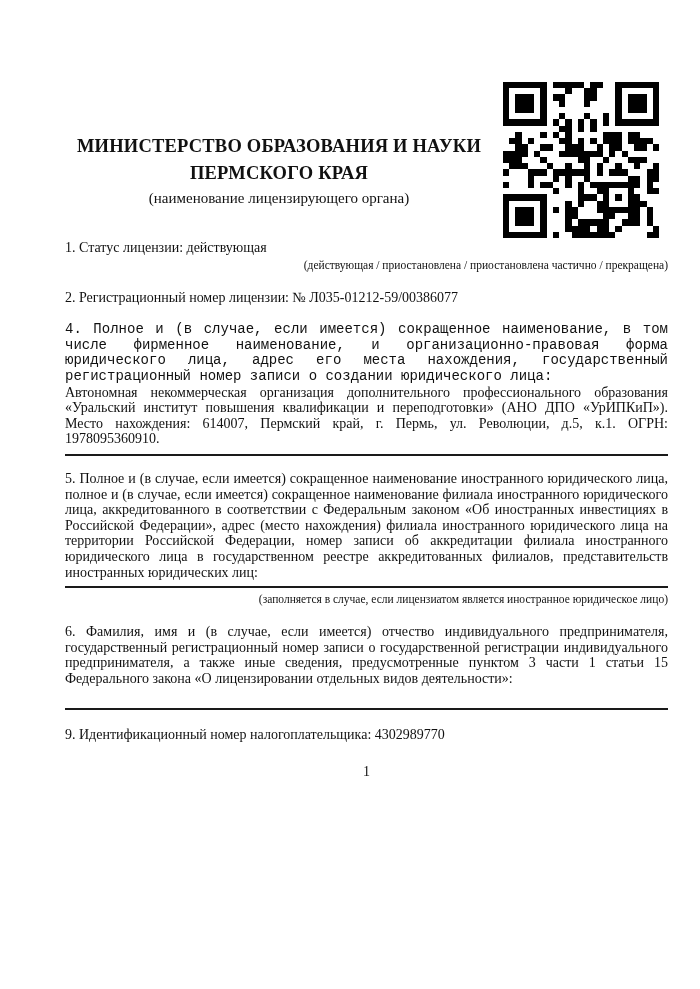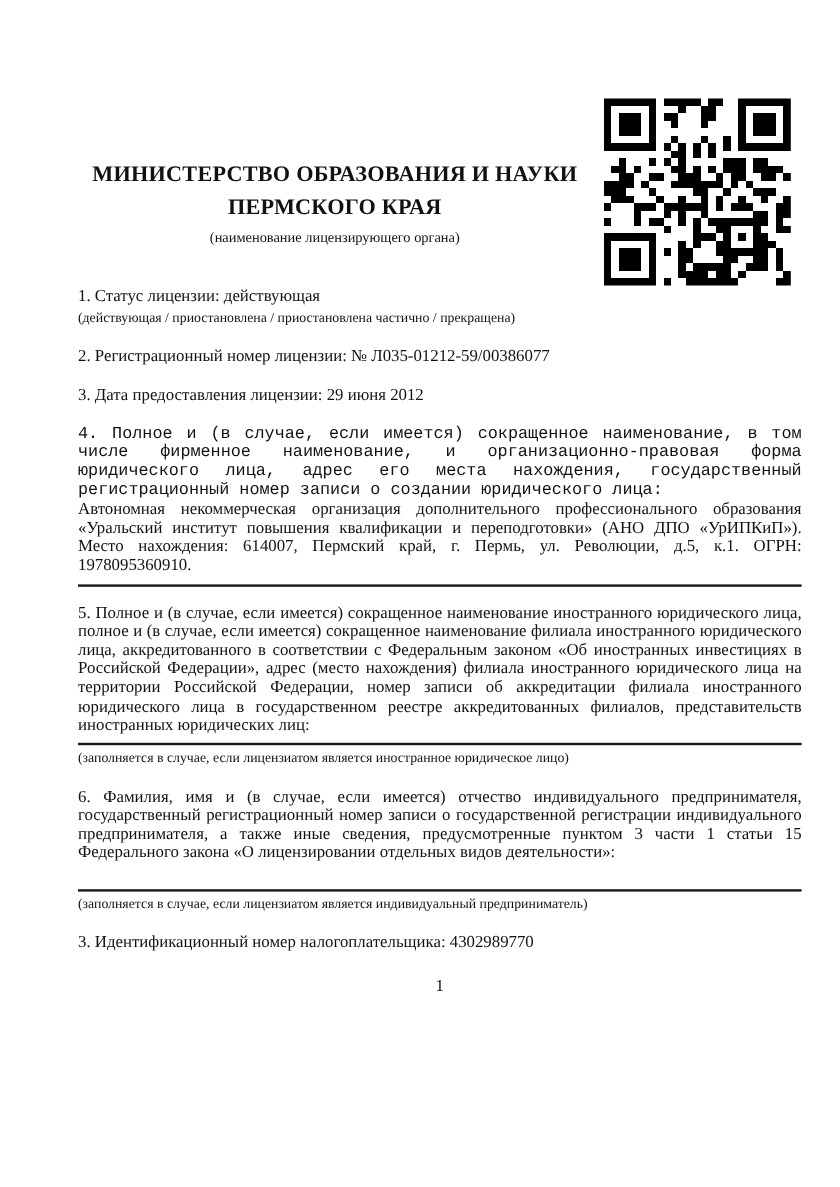--- a/index.html
+++ b/index.html
@@ -32,27 +32,27 @@
   }
   .ministry-name{
     font-weight:bold;
     font-size:18.5px;
     line-height:27px;
     letter-spacing:0.2px;
     white-space:nowrap;
   }
   .ministry-caption{
     margin-top:4px;
-    font-size:12px;
+    font-size:15px;
     line-height:14px;
   }
   .caption{
     font-size:11.5px;
     line-height:14px;
-    text-align:left;
+    text-align:right;
   }
   
   .doc-title{
     margin-top:97px;
     text-align:center;
     font-size:14px;
     line-height:16.5px;
   }
   
   .item{
@@ -408,32 +408,30 @@
       <div class="ministry-name">ПЕРМСКОГО КРАЯ</div>
       <div class="ministry-caption">(наименование лицензирующего органа)</div>
     </div>
 
 
     <p class="item i1"><span>1. Статус лицензии:</span> <span>действующая</span></p>
     <div class="caption cap1">(действующая / приостановлена / приостановлена частично / прекращена)</div>
 
     <p class="item i2"><span>2. Регистрационный номер лицензии:</span> <span>№ Л035-01212-59/00386077</span></p>
 
-    <p class="item i3"><span>3. Дата предоставления лицензии:</span> <span>29 июня 2012</span></p>
 
     <p class="item just i4">4. Полное и (в случае, если имеется) сокращенное наименование, в том числе фирменное наименование, и организационно-правовая форма юридического лица, адрес его места нахождения, государственный регистрационный номер записи о создании юридического лица:</p>
     <p class="item just">Автономная некоммерческая организация дополнительного профессионального образования «Уральский институт повышения квалификации и переподготовки» (АНО ДПО «УрИПКиП»). Место нахождения: 614007, Пермский край, г. Пермь, ул. Революции, д.5, к.1. ОГРН: 1978095360910.</p>
     <hr class="rule rule1">
 
     <p class="item just i5">5. Полное и (в случае, если имеется) сокращенное наименование иностранного юридического лица, полное и (в случае, если имеется) сокращенное наименование филиала иностранного юридического лица, аккредитованного в соответствии с Федеральным законом «Об иностранных инвестициях в Российской Федерации», адрес (место нахождения) филиала иностранного юридического лица на территории Российской Федерации, номер записи об аккредитации филиала иностранного юридического лица в государственном реестре аккредитованных филиалов, представительств иностранных юридических лиц:</p>
     <hr class="rule rule2">
     <div class="caption cap5">(заполняется в случае, если лицензиатом является иностранное юридическое лицо)</div>
 
     <p class="item just i6">6. Фамилия, имя и (в случае, если имеется) отчество индивидуального предпринимателя, государственный регистрационный номер записи о государственной регистрации индивидуального предпринимателя, а также иные сведения, предусмотренные пунктом 3 части 1 статьи 15 Федерального закона «О лицензировании отдельных видов деятельности»:</p>
     <hr class="rule rule3">
-    <div class="caption cap6">(заполняется в случае, если лицензиатом является индивидуальный предприниматель)</div>
-
-    <p class="item i7"><span>3. Идентификационный номер налогоплательщика:</span> <span>4302989770</span></p>
+
+    <p class="item i7"><span>9. Идентификационный номер налогоплательщика:</span> <span>4302989770</span></p>
 
     <div class="page-number">1</div>
 
   </div>
 </div>
 
 </body></html>

